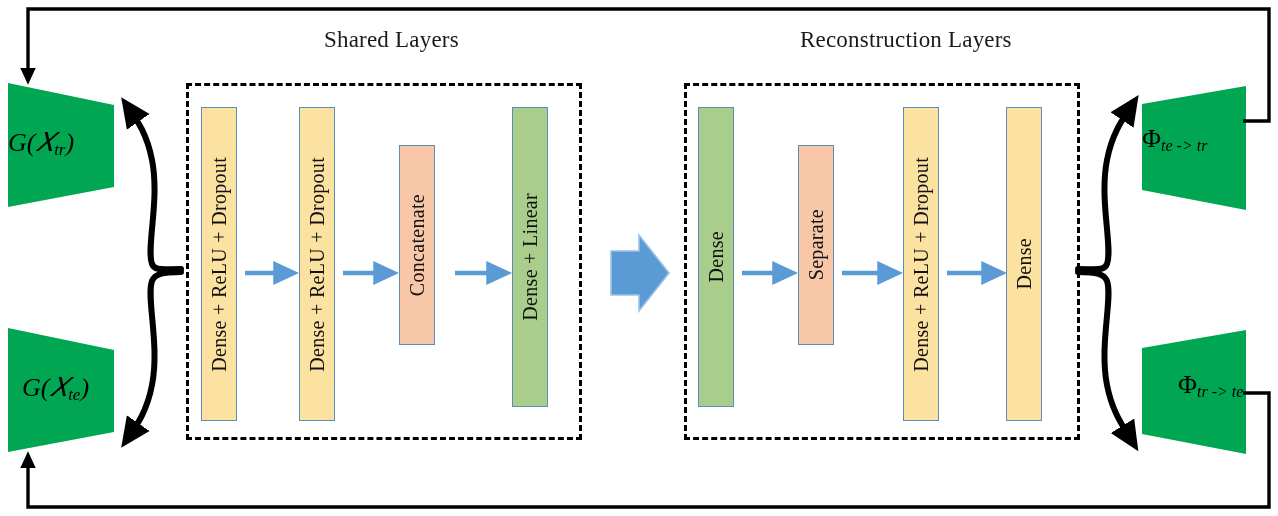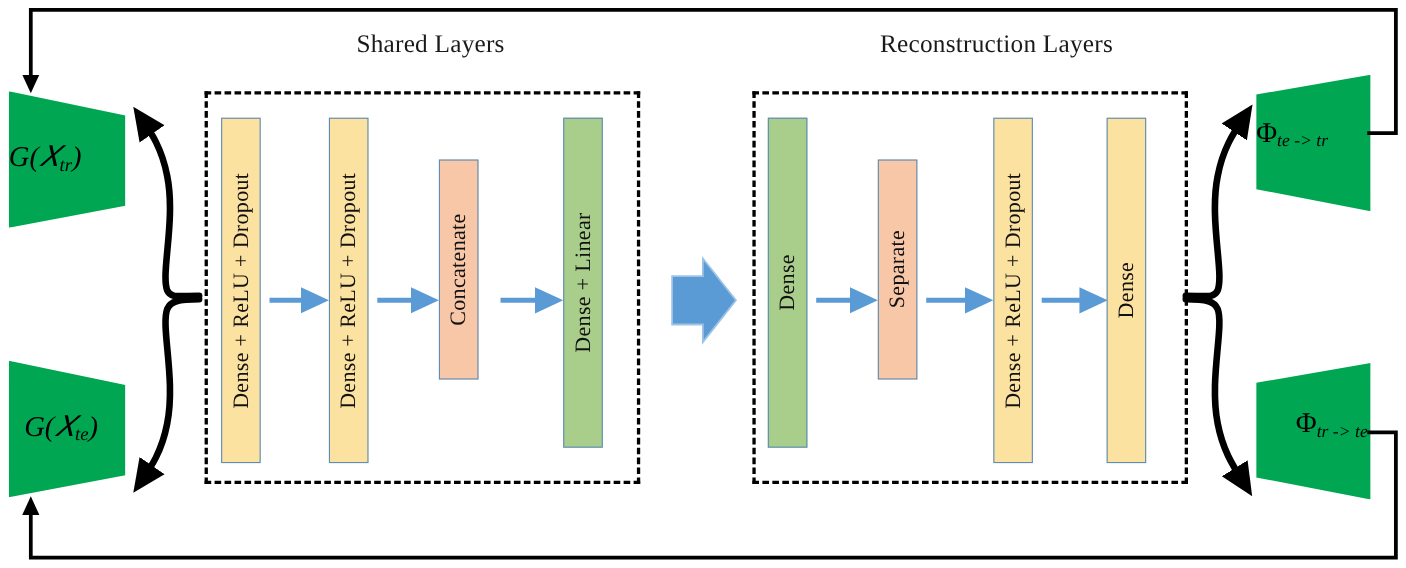--- a/index.html
+++ b/index.html
@@ -122,21 +122,21 @@
 
   <div class="trap" style="left:8px;top:328px;width:106px;height:124px;">
     <svg width="106" height="124" viewBox="0 0 106 124">
       <polygon points="0,0 106,22 106,104 0,124" fill="#00A651"></polygon>
     </svg>
     <div class="lbl lbl-g" style="top:45px;padding-left:14px;">
       <span>G(𝑋</span><span class="sub">te</span><span>)</span>
     </div>
   </div>
 
-  <div class="trap" style="left:1142px;top:68px;width:97px;height:124px;">
+  <div class="trap" style="left:1142px;top:86px;width:97px;height:124px;">
     <svg width="104" height="124" viewBox="0 0 104 124">
       <polygon points="0,18 104,0 104,124 0,104" fill="#00A651"></polygon>
     </svg>
     <div class="lbl lbl-p" style="top:38px;">
       <span>Φ</span><span class="sub">te -&gt; tr</span>
     </div>
   </div>
 
   <div class="trap" style="left:1142px;top:330px;width:104px;height:124px;">
     <svg width="104" height="124" viewBox="0 0 104 124">

